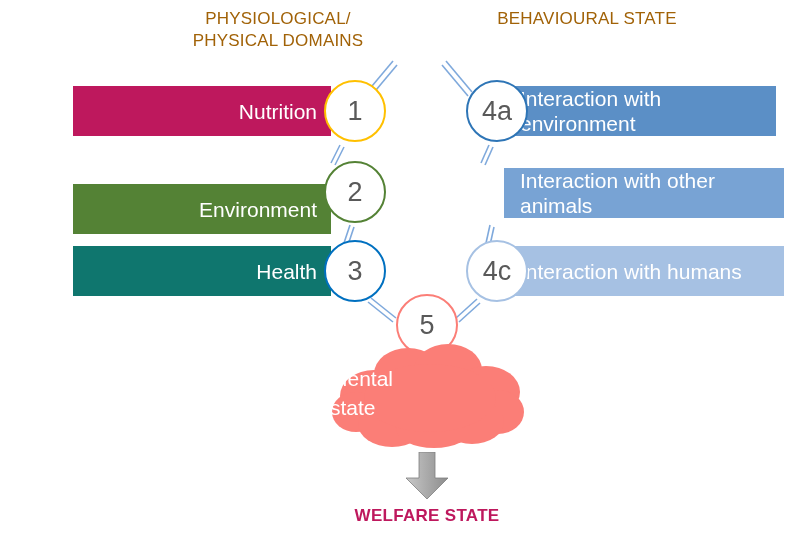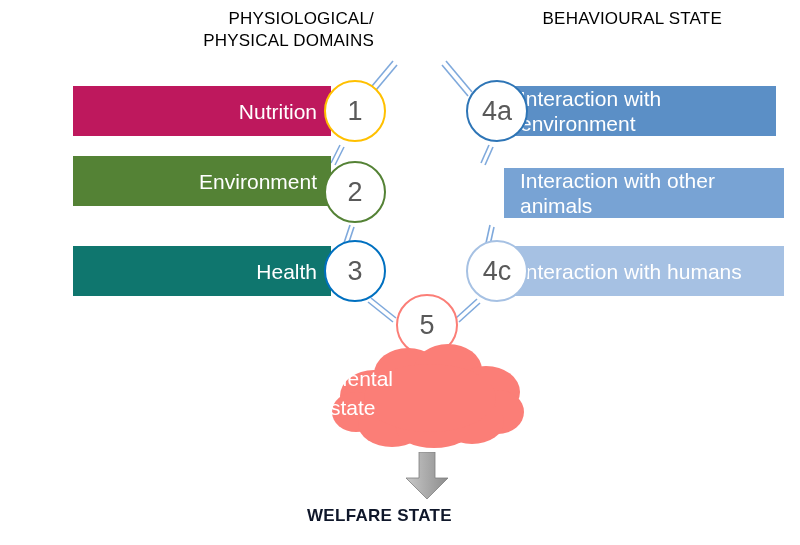--- a/index.html
+++ b/index.html
@@ -22,22 +22,22 @@
     width: 800px;
     height: 545px;
   }
 
   
   .col-heading {
     position: absolute;
     font-size: 17px;
     line-height: 22px;
     letter-spacing: .2px;
-    color: #000000;
-    text-align: right;
+    color: #a16207;
+    text-align: center;
     white-space: pre-line;
   }
   #heading-left  { left: 182px; top: 8px;  width: 192px; }
   #heading-right { left: 452px; top: 8px;  width: 270px; }
 
   
   #connectors {
     position: absolute;
     left: 0; top: 0;
     width: 800px; height: 545px;
@@ -56,21 +56,21 @@
   .bar-label {
     color: #ffffff;
     font-size: 21px;
     line-height: 25px;
   }
   .bar.left-side { justify-content: flex-end; }
   .bar.left-side .bar-label  { padding-right: 14px; }
   .bar.right-side .bar-label { padding-left: 16px; }
 
   #bar-nutrition   { left: 73px;  top: 86px;  width: 258px; background: #be185d; }
-  #bar-environment { left: 73px;  top: 156px; width: 258px; background: #548235; }
+  #bar-environment { left: 73px;  top: 184px; width: 258px; background: #548235; }
   #bar-health      { left: 73px;  top: 246px; width: 258px; background: #0f766e; }
 
   #bar-4a { left: 504px; top: 86px;  width: 272px; background: #5B8FC6; }
   #bar-4b { left: 504px; top: 168px; width: 280px; background: #78A3D4; }
   #bar-4c { left: 504px; top: 246px; width: 280px; background: #A6C1E3; }
 
   
   .node-circle {
     position: absolute;
     width: 62px;
@@ -124,24 +124,24 @@
     left: 402px;
     top: 452px;
     width: 50px;
     height: 48px;
   }
   #welfare-state {
     position: absolute;
     left: 307px;
     top: 506px;
     width: 240px;
-    text-align: left;
+    text-align: center;
     font-size: 17px;
     font-weight: bold;
-    color: #0f172a;
+    color: #be185d;
     letter-spacing: .3px;
   }
 </style>
 </head>
 <body>
 
 <div id="stage">
 
   <div class="col-heading" id="heading-left">PHYSIOLOGICAL/
 PHYSICAL DOMAINS</div>

